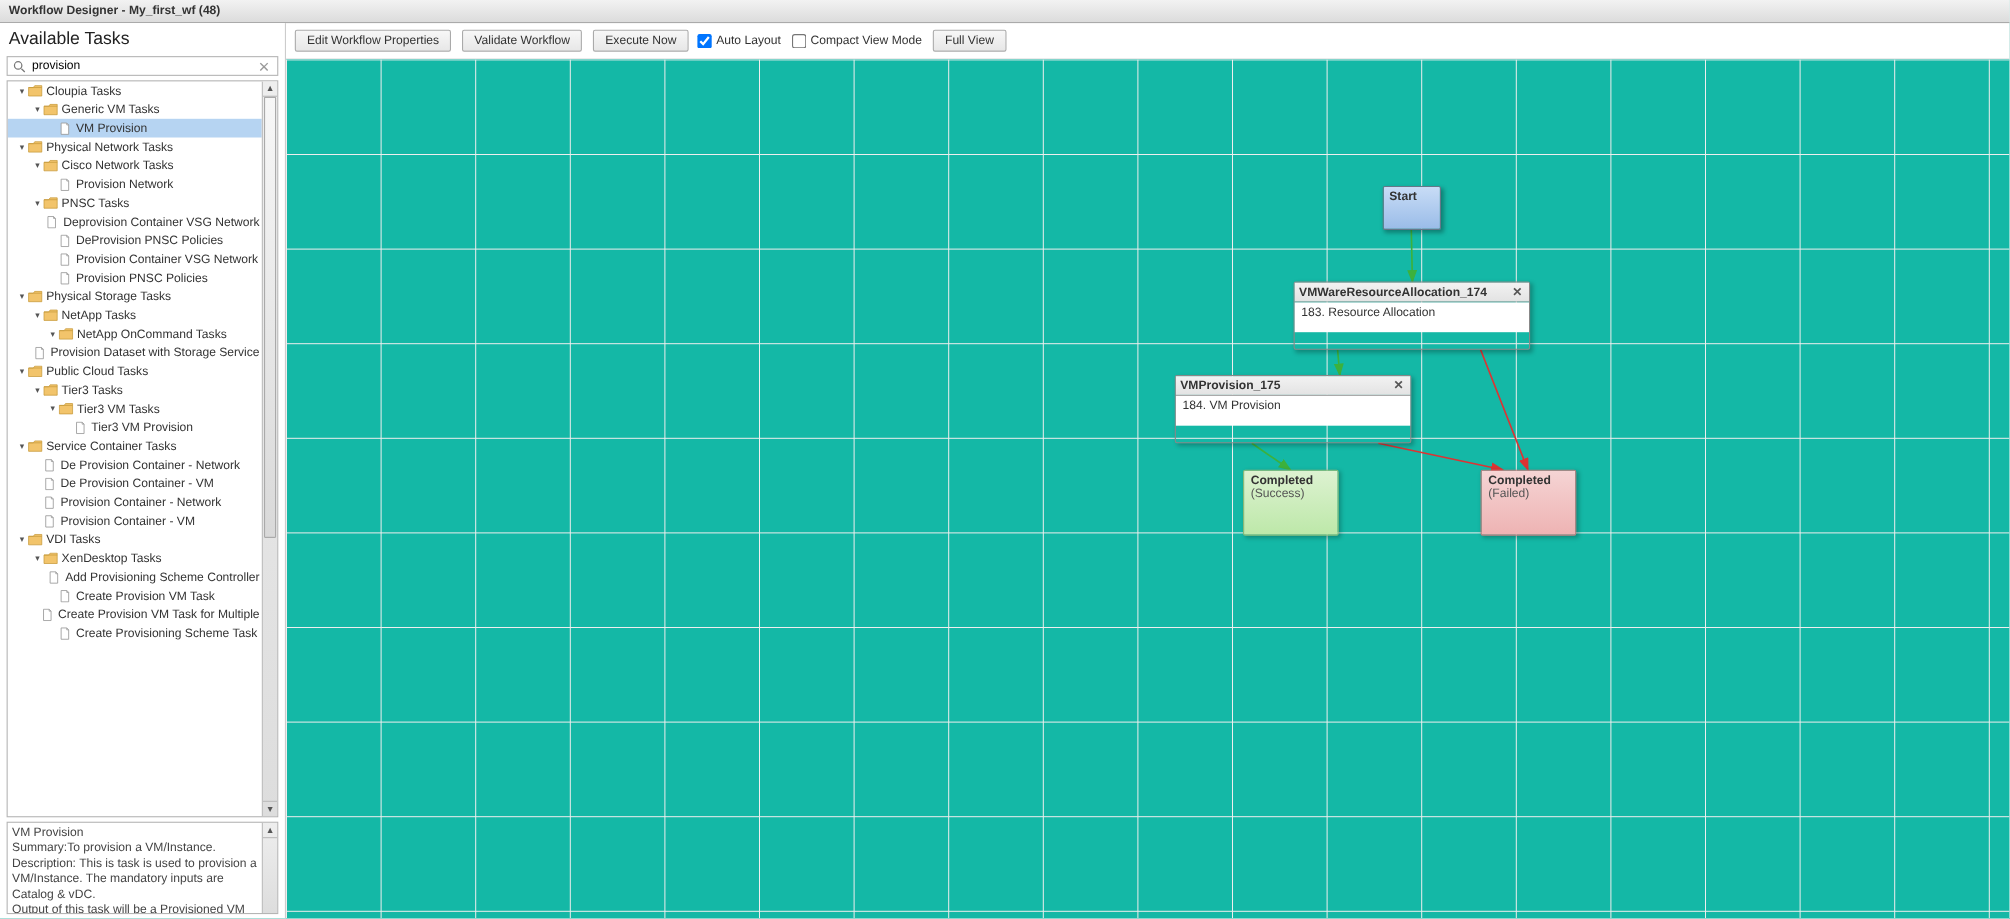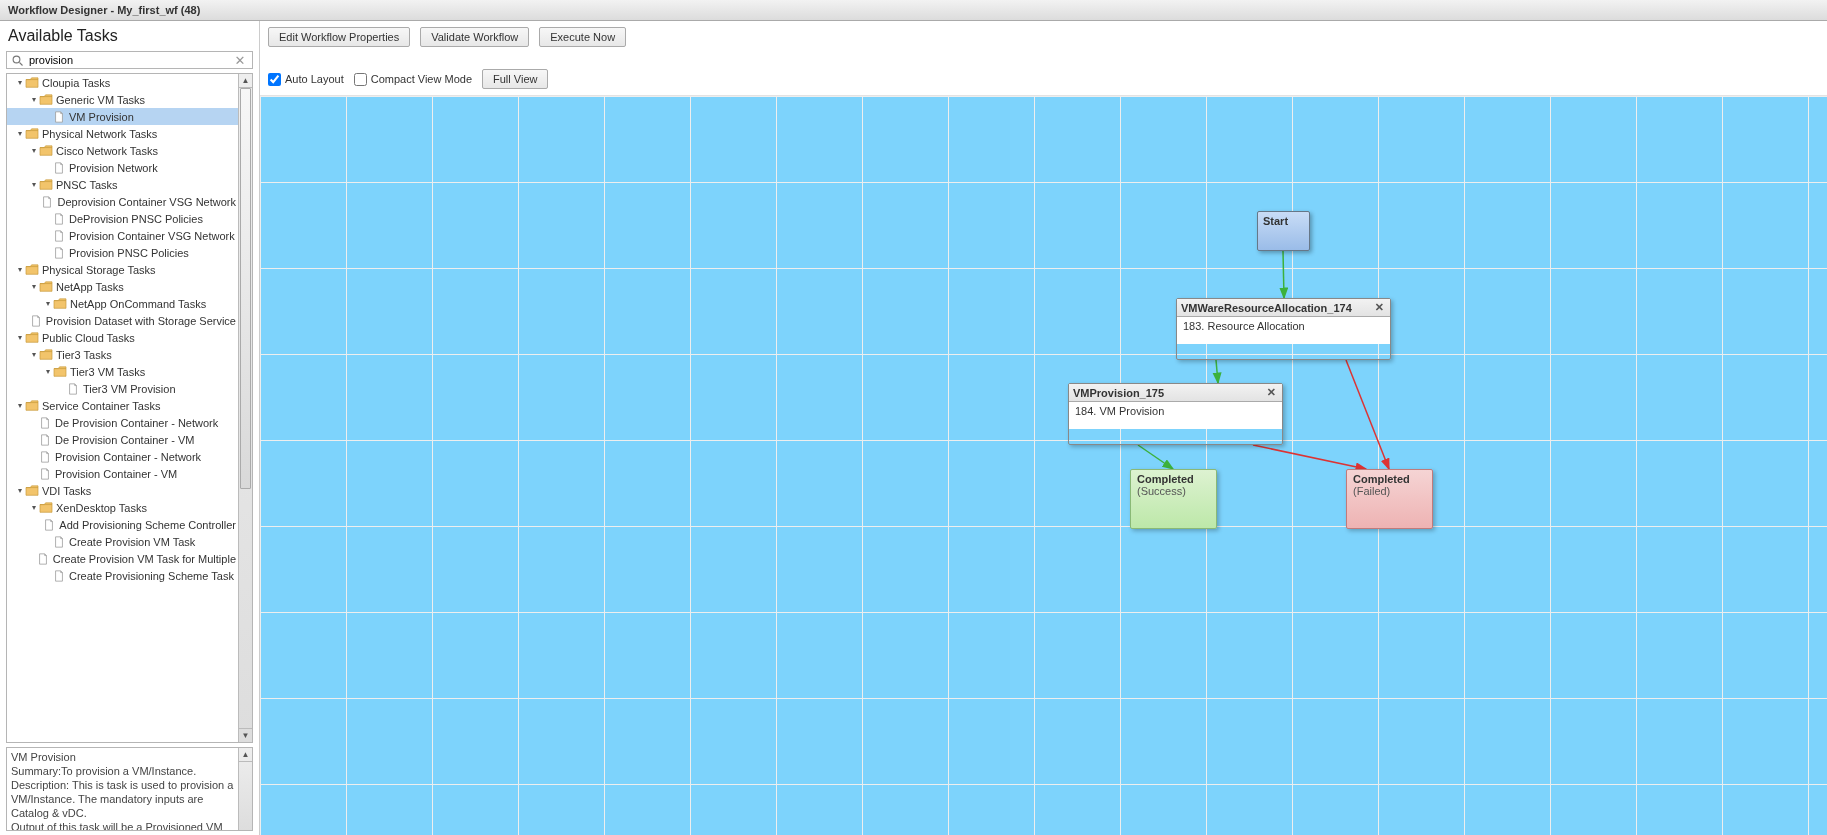--- a/index.html
+++ b/index.html
@@ -24,25 +24,25 @@
 .spacer { display: inline-block; }
 .arrow { display: inline-block; width: 10px; font-size: 8px; color: #555; text-align: center; }
 .folder-icon { display: inline-block; width: 14px; height: 12px; margin-right: 3px; vertical-align: middle; }
 .file-icon { display: inline-block; width: 12px; height: 12px; margin-right: 4px; vertical-align: middle; }
 .task-label { vertical-align: middle; }
 .desc-box { border: 1px solid #b5b5b5; margin: 0 6px 4px 6px; height: 84px; overflow: hidden; position: relative; padding: 2px 16px 2px 4px; font-size: 11px; color: #444; line-height: 14px; }
 .desc-scroll { position: absolute; right: 0; top: 0; bottom: 0; width: 14px; background: linear-gradient(#eee,#ddd); border-left: 1px solid #bbb; }
 .desc-scroll .up { height: 14px; border-bottom: 1px solid #bbb; font-size: 8px; text-align: center; line-height: 14px; color: #555; }
 .hint { padding: 4px 8px 6px 8px; font-size: 11px; color: #333; }
 .main { flex: 1; display: flex; flex-direction: column; }
-.toolbar { padding: 6px 8px; display: flex; flex-direction: column; gap: 22px; border-bottom: 1px solid #e3e3e3; }
+.toolbar { padding: 6px 8px; display: flex; flex-direction: row; gap: 8px; border-bottom: 1px solid #e3e3e3; }
 .toolbar-row { display: flex; align-items: center; gap: 10px; }
 .btn { background: linear-gradient(#f7f7f7,#e7e7e7); border: 1px solid #aaa; border-radius: 2px; padding: 3px 10px; font-size: 11px; cursor: pointer; color: #333; }
 .chk { display: flex; align-items: center; gap: 4px; font-size: 11px; }
-.canvas { flex: 1; position: relative; background: #7dd3fc; overflow: hidden; }
+.canvas { flex: 1; position: relative; background: #14b8a6; overflow: hidden; }
 .grid-layer { position: absolute; inset: 0; background-image: linear-gradient(#eee 1px, transparent 1px), linear-gradient(90deg, #eee 1px, transparent 1px); background-size: 86px 86px; }
 .node { position: absolute; border: 1px solid #888; border-radius: 2px; box-shadow: 2px 2px 4px rgba(0,0,0,0.25); font-size: 11px; }
 .node .hdr { background: linear-gradient(#f2f2f2,#e3e3e3); border-bottom: 1px solid #aaa; padding: 2px 4px; font-weight: bold; display: flex; justify-content: space-between; align-items: center; }
 .node .hdr .x { cursor: pointer; font-weight: bold; color: #555; padding: 0 2px; }
 .node .bd { padding: 3px 6px 12px 6px; background: #fff; }
 .start-node { width: 53px; height: 40px; background: linear-gradient(#c8dcf6,#9abce8); border: 1px solid #678; border-radius: 2px; box-shadow: 2px 2px 4px rgba(0,0,0,0.3); padding: 3px 5px; font-weight: bold; font-size: 11px; color: #333; }
 .end-node { width: 87px; height: 60px; border-radius: 2px; box-shadow: 2px 2px 4px rgba(0,0,0,0.25); padding: 3px 6px; font-size: 11px; }
 .end-success { background: linear-gradient(#ddf2d1,#bde8a9); border: 1px solid #8ab976; }
 .end-failed { background: linear-gradient(#f5d4d4,#eeb3b3); border: 1px solid #c07b7b; }
 .end-node .l1 { font-weight: bold; color: #333; }

